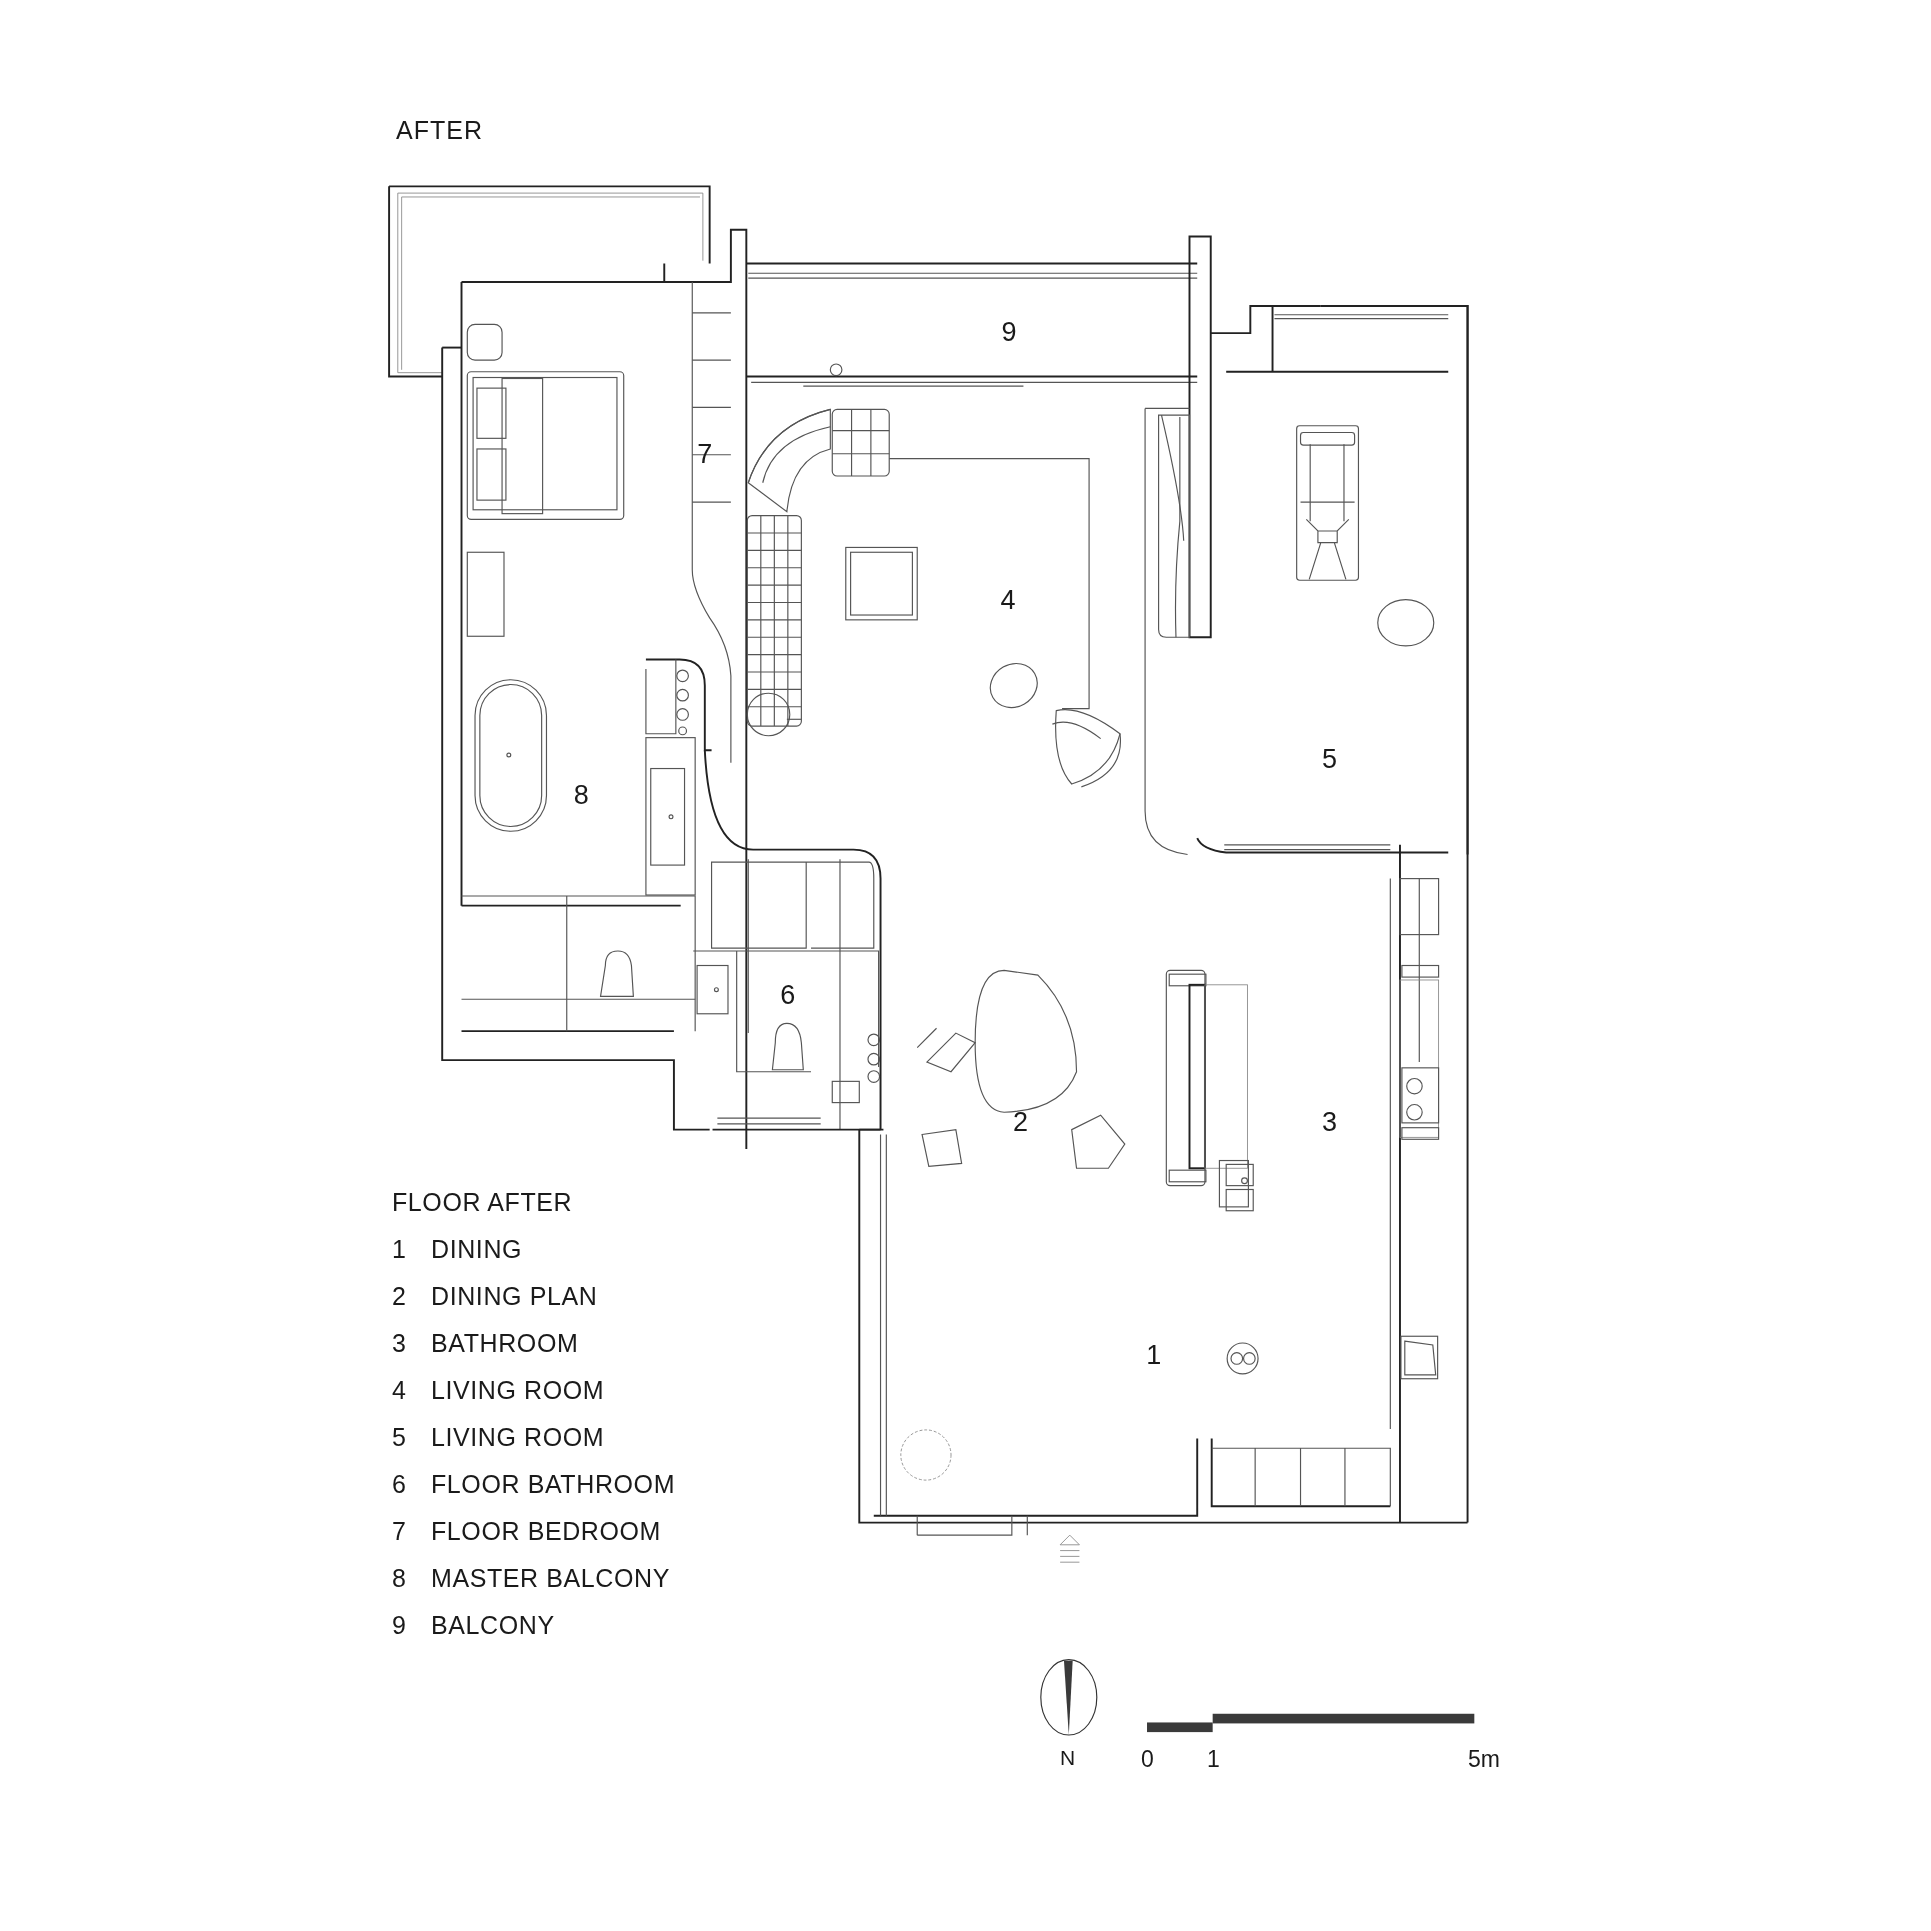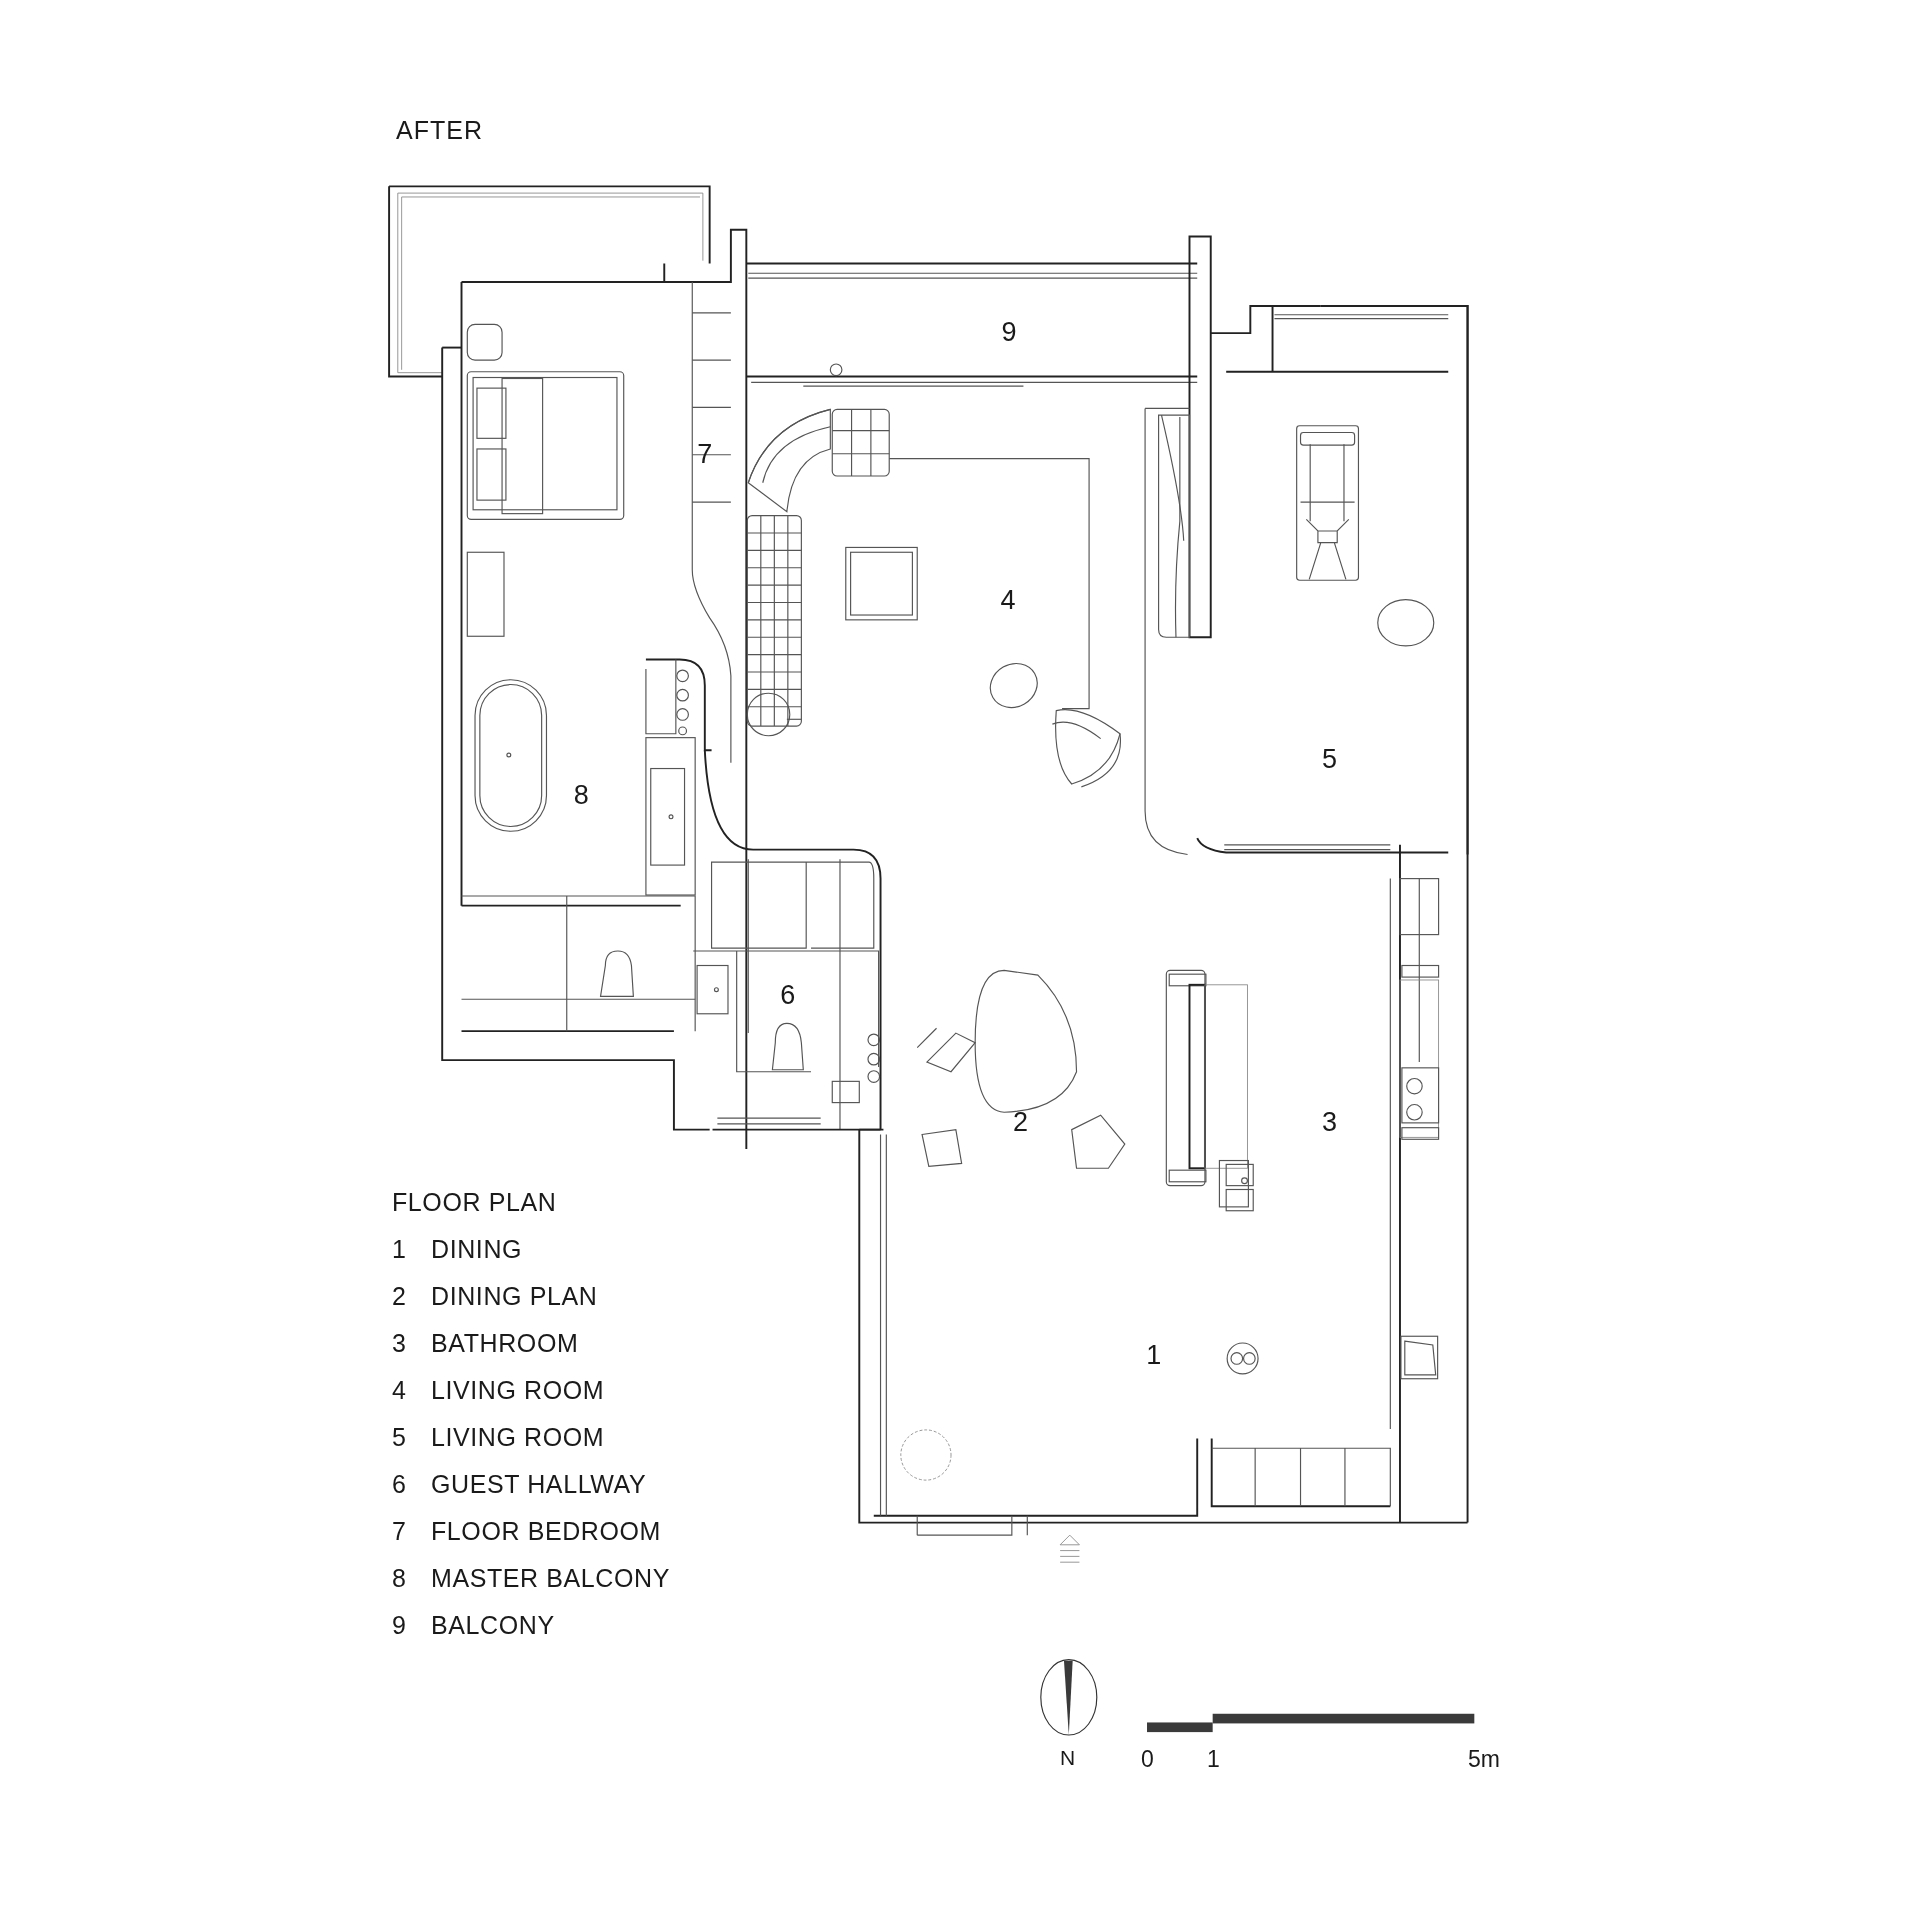--- a/index.html
+++ b/index.html
@@ -200,21 +200,21 @@
     <path d="M1102 1720 L1111 1720 L1107 1797 Z" fill="#3a3a3a"></path>
   </g>
 
   <g>
     <rect x="1188" y="1784" width="68" height="10" fill="#3a3a3a"></rect>
     <rect x="1256" y="1775" width="271" height="10" fill="#3a3a3a"></rect>
   </g>
 </svg>
 
 <div class="legend">
-  <div class="legend-title">FLOOR PLAN</div>
+  <div class="legend-title">FLOOR AFTER</div>
   <div class="legend-row">
       <span class="legend-num">1</span>
       <span>DINING</span>
     </div>
   <div class="legend-row">
       <span class="legend-num">2</span>
       <span>DINING PLAN</span>
     </div>
   <div class="legend-row">
       <span class="legend-num">3</span>
@@ -223,21 +223,21 @@
   <div class="legend-row">
       <span class="legend-num">4</span>
       <span>LIVING ROOM</span>
     </div>
   <div class="legend-row">
       <span class="legend-num">5</span>
       <span>LIVING ROOM</span>
     </div>
   <div class="legend-row">
       <span class="legend-num">6</span>
-      <span>GUEST HALLWAY</span>
+      <span>FLOOR BATHROOM</span>
     </div>
   <div class="legend-row">
       <span class="legend-num">7</span>
       <span>FLOOR BEDROOM</span>
     </div>
   <div class="legend-row">
       <span class="legend-num">8</span>
       <span>MASTER BALCONY</span>
     </div>
   <div class="legend-row">

